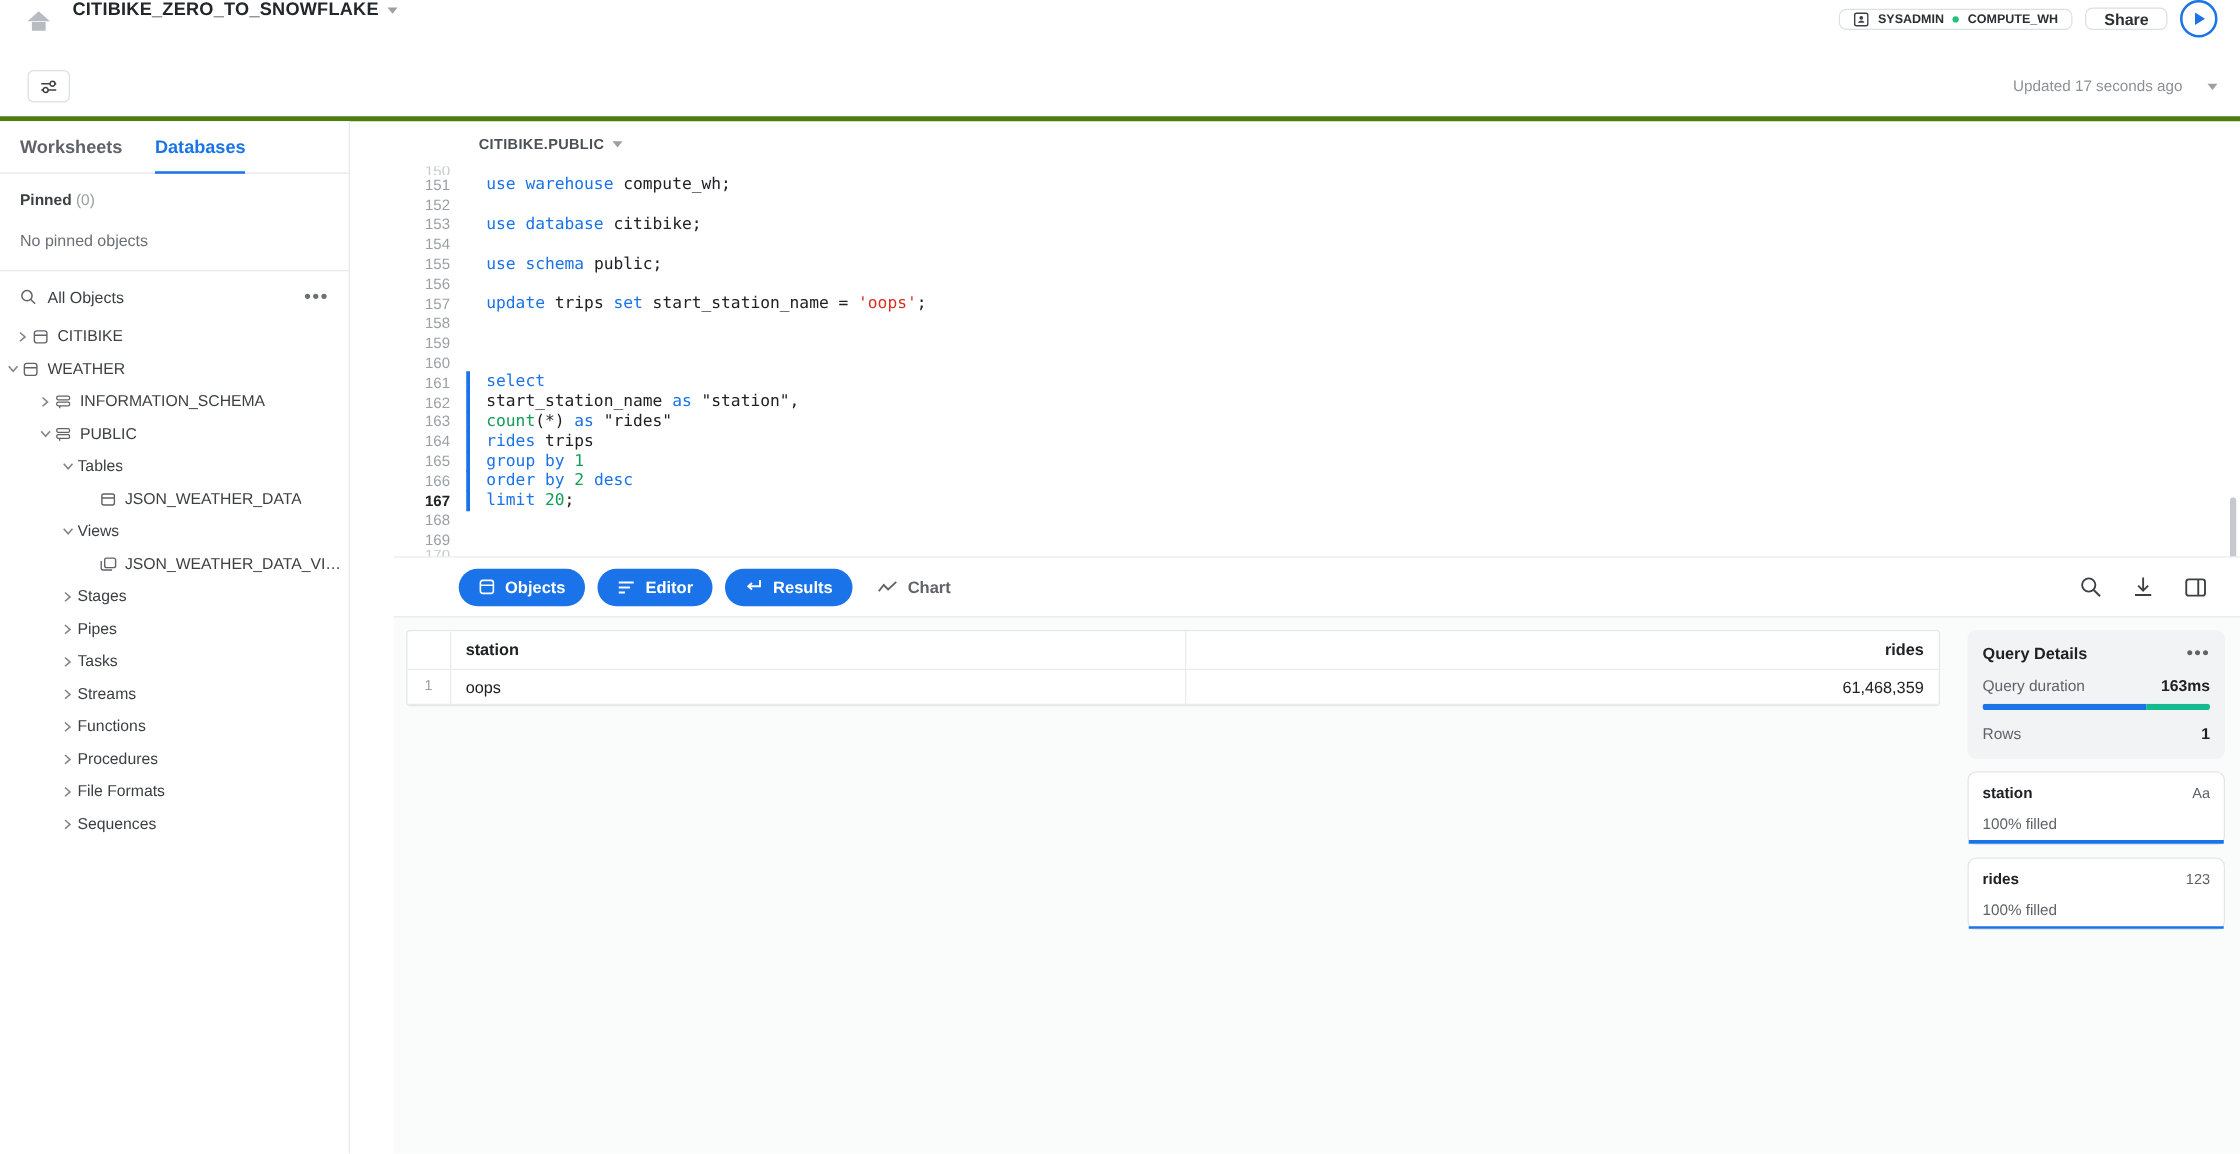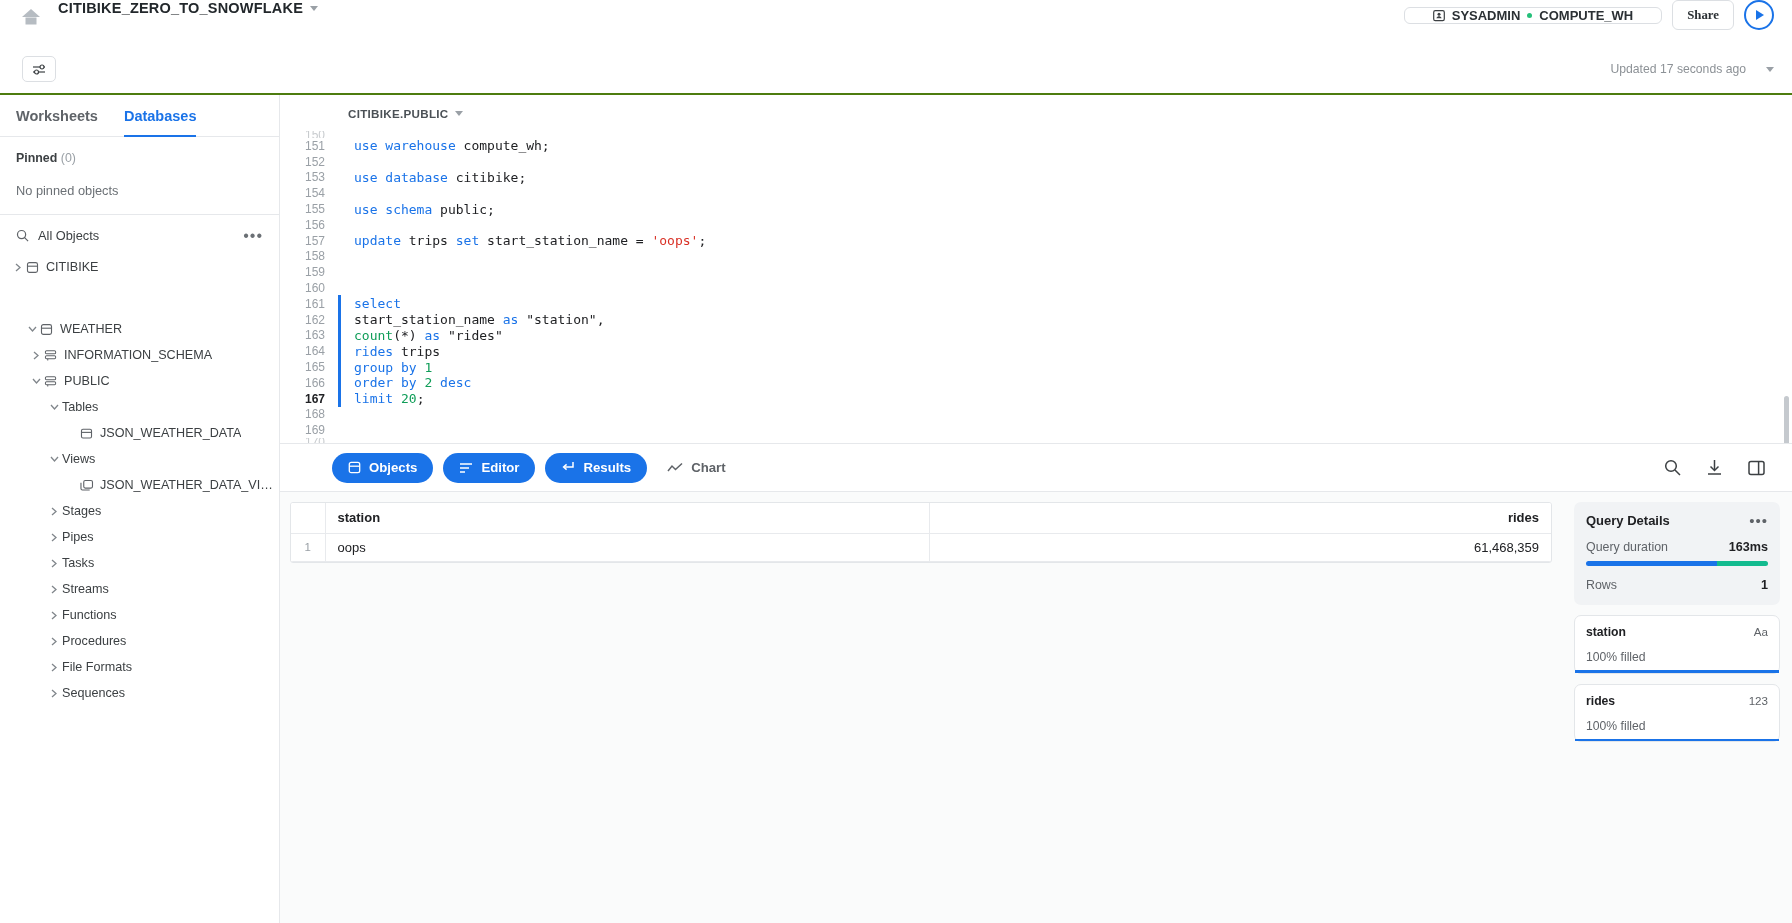--- a/index.html
+++ b/index.html
@@ -21,47 +21,47 @@
   }
   .home-icon { width: 34px; height: 34px; display: flex; align-items: center; justify-content: center; cursor: pointer; }
   .wsname {
     font-size: 14.5px; font-weight: 700; letter-spacing: .2px;
     color: #22272b; margin-left: 10px; display: flex; align-items: center; gap: 7px; cursor: pointer;
   }
   .caret { border-left: 4.5px solid transparent; border-right: 4.5px solid transparent; border-top: 5.5px solid #9aa0a6; display: inline-block; }
   .topbar-right { margin-left: auto; display: flex; align-items: center; gap: 10px; }
   .ctx-pill {
     height: 17px; border: 1px solid #dcdfe3; border-radius: 6px;
-    display: flex; align-items: center; gap: 7px; padding: 0 28px;
-    font-size: 13px; font-weight: 700; color: #2b3034; cursor: pointer; background: #fff;
+    display: flex; align-items: center; gap: 7px; padding: 0 11px;
+    font-size: 10px; font-weight: 700; color: #2b3034; cursor: pointer; background: #fff;
   }
   .ctx-pill .dot { width: 5px; height: 5px; border-radius: 50%; background: #25c07a; }
   .share-btn {
-    height: 30px; border: 1px solid #dcdfe3; border-radius: 6px; background: #fff;
+    height: 18px; border: 1px solid #dcdfe3; border-radius: 6px; background: #fff;
     padding: 0 14px; font-size: 12.8px; font-weight: 700; color: #2b3034; cursor: pointer;
-    font-family: Liberation Serif, serif; display:flex; align-items:center;
+    font-family: Liberation Sans, sans-serif; display:flex; align-items:center;
   }
   .run-btn {
     width: 30px; height: 30px; border-radius: 50%; border: 2px solid #1a73e8;
     display: flex; align-items: center; justify-content: center; cursor: pointer; background:#fff;
   }
   .run-btn .tri { width: 0; height: 0; border-left: 8px solid #1a73e8; border-top: 5px solid transparent; border-bottom: 5px solid transparent; margin-left: 2px; }
 
   
   .secondrow { height: 48px; flex: none; display: flex; align-items: center; padding: 0 18px 0 22px; }
   .filter-btn {
     width: 34px; height: 26px; border: 1px solid #dcdfe3; border-radius: 5px; background: #fff;
     display: flex; align-items: center; justify-content: center; cursor: pointer;
   }
   .updated {
     margin-left: auto; font-size: 12.2px; color: #8c9196; display: flex; align-items: center; gap: 20px; cursor: pointer;
   }
 
   
-  .body { flex: 1; display: flex; min-height: 0; border-top: 2px solid #4d7c0f; }
+  .body { flex: 1; display: flex; min-height: 0; border-top: 4px solid #4d7c0f; gap: 35px; }
 
   
   .sidebar { width: 280px; flex: none; border-right: 1px solid #e6e8eb; display: flex; flex-direction: column; background: #fff; min-height:0; }
   .side-tabs { display: flex; gap: 26px; padding: 0 16px; border-bottom: 1px solid #e6e8eb; flex:none; }
   .side-tab {
     font-size: 14.5px; font-weight: 700; color: #5f6368; padding: 13px 0 11px;
     border-bottom: 2.5px solid transparent; cursor: pointer; margin-bottom: -1px;
   }
   .side-tab.active { color: #1a73e8; border-bottom-color: #1a73e8; }
   .pinned-sec { padding: 14px 16px 0; flex:none; }
@@ -237,21 +237,21 @@
               </svg>
             </span>
             <span class="ticon">
               <svg width="13" height="13" viewBox="0 0 14 14">
                 <rect x="1.6" y="1.8" width="10.8" height="10.4" rx="2" fill="none" stroke="#5f6368" stroke-width="1.2"></rect>
                 <line x1="1.6" y1="5.6" x2="12.4" y2="5.6" stroke="#5f6368" stroke-width="1.2"></line>
               </svg>
             </span>
             <span class="tlabel">CITIBIKE</span>
           </div>
-          <div class="tnode" style="padding-left: 24px; margin-top: 36px;">
+          <div class="tnode" style="padding-left: 2px;">
             <span class="chev">
               <svg width="9" height="8" viewBox="0 0 9 8">
                 <path d="M1 2 L4.5 6 L8 2" fill="none" stroke="#80868b" stroke-width="1.3"></path>
               </svg>
             </span>
             <span class="ticon">
               <svg width="13" height="13" viewBox="0 0 14 14">
                 <rect x="1.6" y="1.8" width="10.8" height="10.4" rx="2" fill="none" stroke="#5f6368" stroke-width="1.2"></rect>
                 <line x1="1.6" y1="5.6" x2="12.4" y2="5.6" stroke="#5f6368" stroke-width="1.2"></line>
               </svg>

